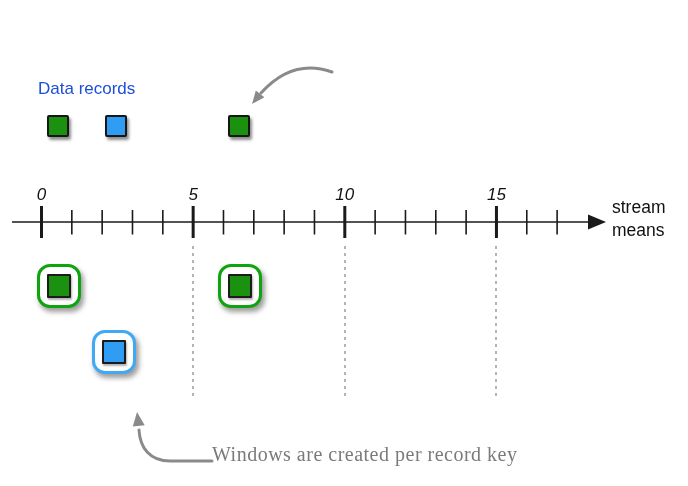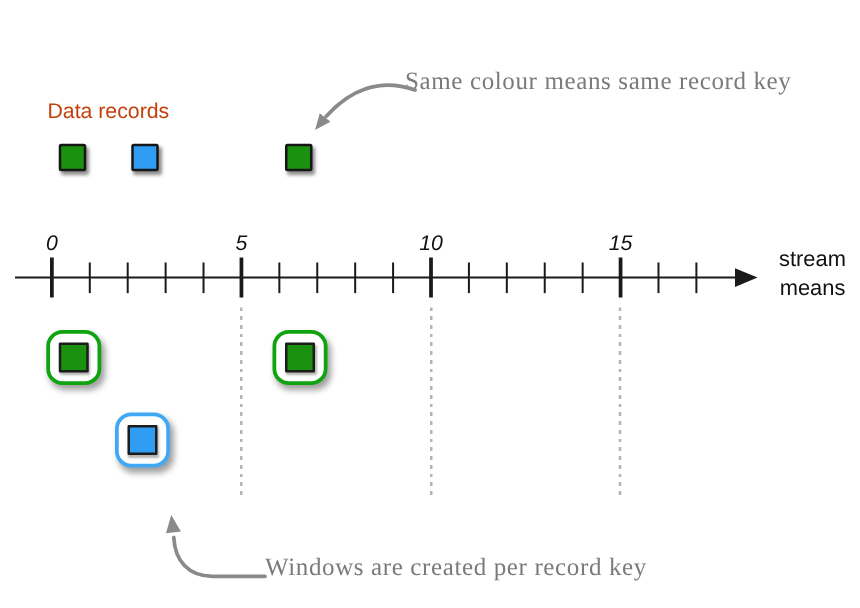--- a/index.html
+++ b/index.html
@@ -8,39 +8,39 @@
     font-family:"Liberation Sans",sans-serif;
   }
   .title{
     position:absolute;left:37px;top:18px;
     font-size:23px;font-weight:700;color:#0a0a0a;letter-spacing:-0.2px;
     text-shadow:1px 1px 1px rgba(0,0,0,0.18);
     white-space:nowrap;
   }
   .legend-label{
     position:absolute;left:38px;top:79px;
-    font-size:17px;color:#c2410c;white-space:nowrap;
+    font-size:17px;color:#1d4ed8;white-space:nowrap;
   }
   .hand{
     position:absolute;font-family:cursive;font-size:20px;color:#7a7a7a;
     letter-spacing:0.5px;white-space:nowrap;
   }
   .hand.top-note{left:324px;top:54px;}
   .hand.bottom-note{left:212px;top:443px;text-align:right;}
   .record-square{
     position:absolute;width:22px;height:22px;border:2px solid #161616;border-radius:2px;
     box-shadow:2px 3px 3px rgba(0,0,0,0.45);box-sizing:border-box;
   }
   .pos-r0{left:47px;top:115px;}
   .pos-r1{left:105px;top:115px;}
   .pos-r2{left:228px;top:115px;}
   .axis-svg{position:absolute;left:0;top:160px;}
   .tick-label{font:italic 17px "Liberation Sans",sans-serif;fill:#111;}
   .stream-time{
-    position:absolute;left:612px;top:196px;width:76px;text-align:center;
+    position:absolute;left:612px;top:196px;width:76px;
     font-size:17.5px;color:#111;line-height:1.3;
   }
   .gap-line{
     position:absolute;top:246px;width:2px;height:152px;
     background:repeating-linear-gradient(to bottom,#b4b4b4 0 3px,transparent 3px 7px);
   }
   .pos-g0{left:192px;} .pos-g1{left:344px;} .pos-g2{left:495px;}
   .session-window{
     position:absolute;width:44px;height:44px;box-sizing:border-box;
     background:#fff;border:3px solid #0fa40f;border-radius:13px;
@@ -59,21 +59,20 @@
   .bottom-arrow{left:120px;top:404px;}
 </style>
 </head>
 <body>
 
 <div class="canvas">
 
 
   <div class="legend-label">Data records</div>
 
-  <div class="hand top-note">Same colour means same record key</div>
 
   <svg class="arrow-svg top-arrow" width="96" height="50" viewBox="0 0 96 50">
     <path d="M92,12 C64,2 40,12 21,33" fill="none" stroke="#8a8a8a" stroke-width="3" stroke-linecap="round"></path>
     <polygon points="12,44 15.8,30.5 24.4,37.3" fill="#8a8a8a"></polygon>
   </svg>
 
   <div class="record-square pos-r0" style="background: rgb(27, 145, 16);"></div>
   <div class="record-square pos-r1" style="background: rgb(46, 157, 243);"></div>
   <div class="record-square pos-r2" style="background: rgb(27, 145, 16);"></div>
 

